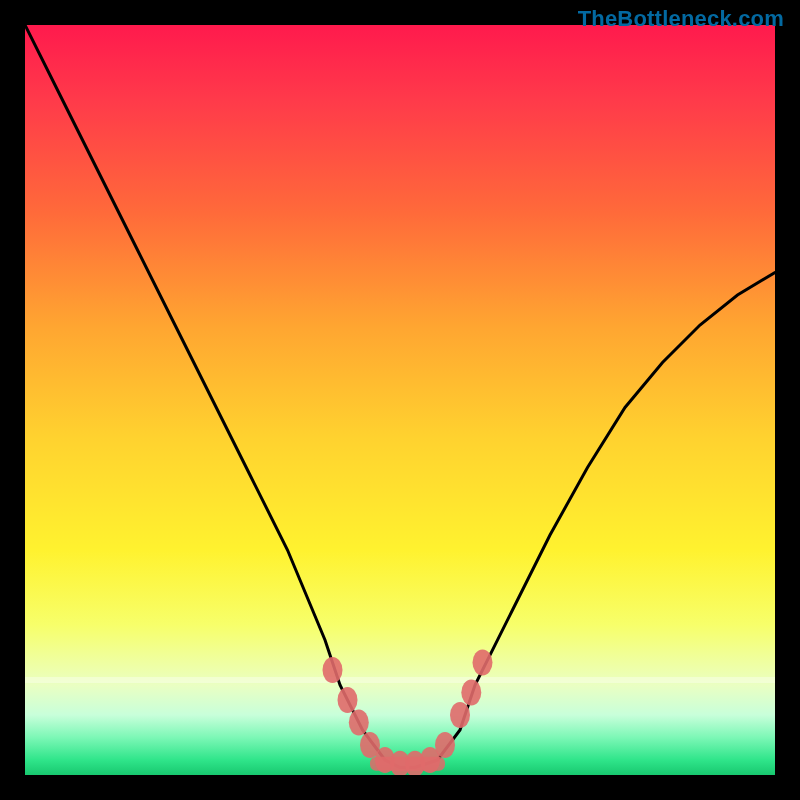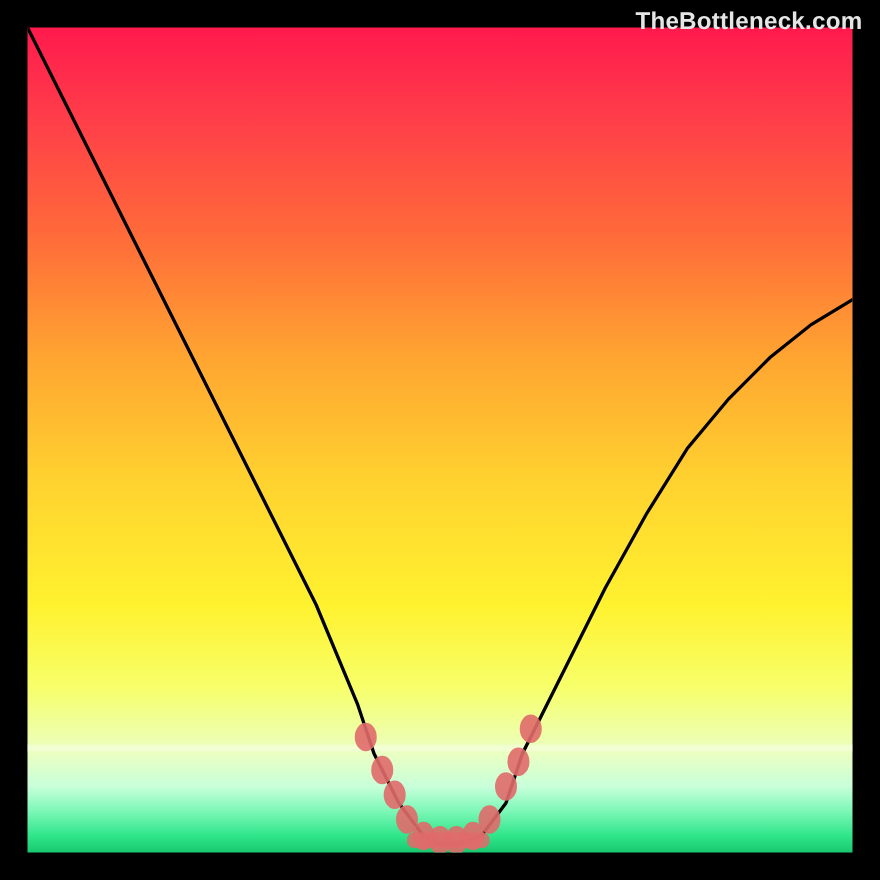--- a/index.html
+++ b/index.html
@@ -15,21 +15,21 @@
     position: absolute;
     inset: 0;
     background: #000;
   }
   .watermark {
     position: absolute;
     top: 6px;
     right: 16px;
     font-size: 22px;
     font-weight: 600;
-    color: #e5e5e5;
+    color: #0369a1;
     letter-spacing: 0.2px;
     z-index: 5;
   }
   .plot-outer {
     position: absolute;
     left: 25px;
     top: 25px;
     width: 750px;
     height: 750px;
     background: #000;

